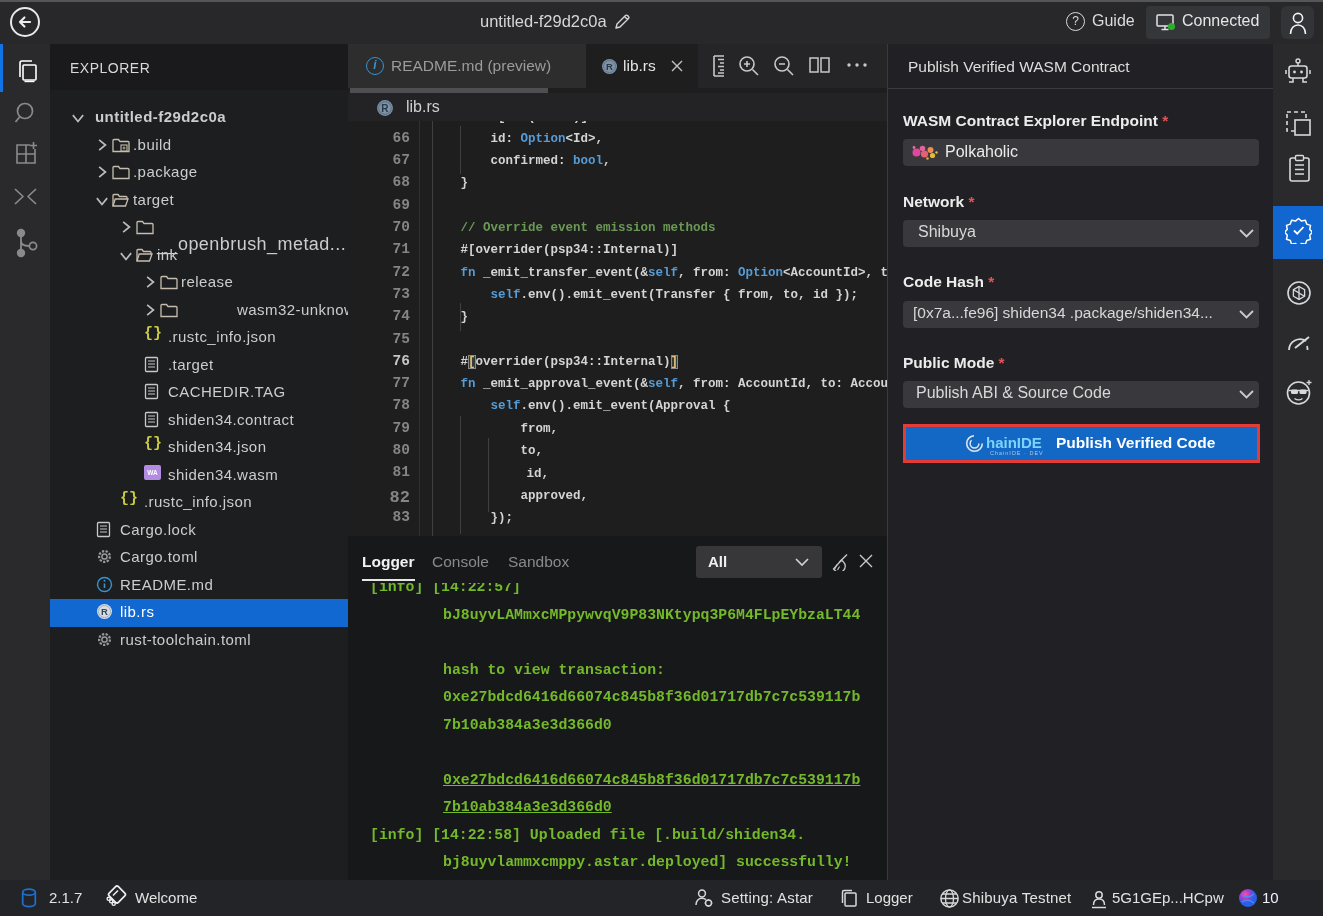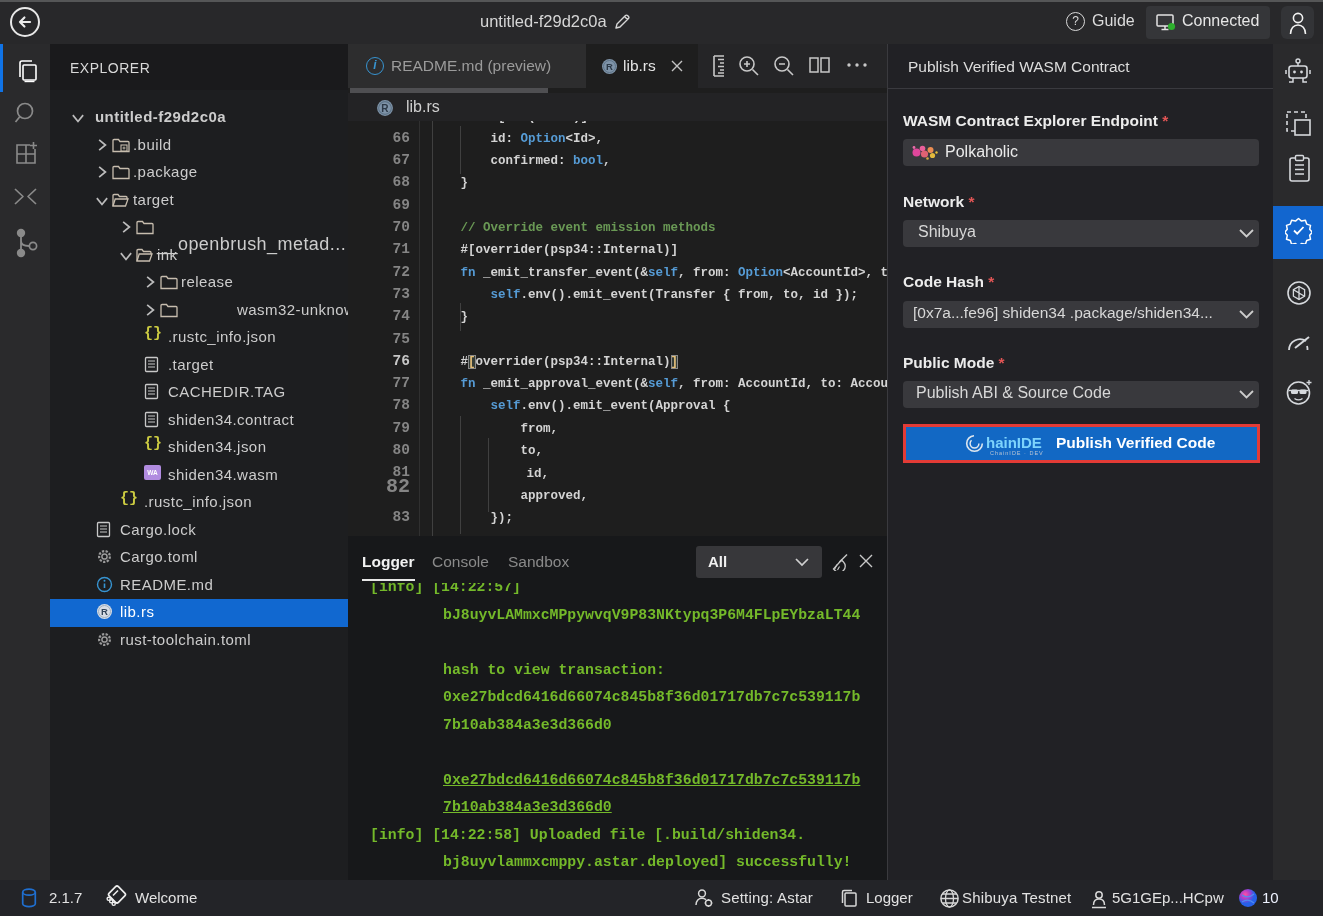--- a/index.html
+++ b/index.html
@@ -364,21 +364,21 @@
       <div style="position:absolute;left:0;top:251.15000000000003px;width:62px;text-align:right;color:#858585;font-size:14.5px;">77</div>
       <div style="position:absolute;left:112.5px;top:252.15000000000003px;white-space:pre;"><span style="color:#569cd6;">fn</span><span style="color:#d4d4d4;"> _emit_approval_event(&amp;</span><span style="color:#569cd6;">self</span><span style="color:#d4d4d4;">, from: AccountId, to: AccountId, id: </span></div>
       <div style="position:absolute;left:0;top:273.45000000000005px;width:62px;text-align:right;color:#858585;font-size:14.5px;">78</div>
       <div style="position:absolute;left:142.5px;top:274.45000000000005px;white-space:pre;"><span style="color:#569cd6;">self</span><span style="color:#d4d4d4;margin-top:31px;">.env().emit_event(Approval {</span></div>
       <div style="position:absolute;left:0;top:295.75px;width:62px;text-align:right;color:#858585;font-size:14.5px;">79</div>
       <div style="position:absolute;left:172.5px;top:296.75px;white-space:pre;"><span style="color:#d4d4d4;">from,</span></div>
       <div style="position:absolute;left:0;top:318.05px;width:62px;text-align:right;color:#858585;font-size:14.5px;">80</div>
       <div style="position:absolute;left:172.5px;top:319.05px;white-space:pre;"><span style="color:#d4d4d4;">to,</span></div>
       <div style="position:absolute;left:0;top:340.35px;width:62px;text-align:right;color:#858585;font-size:14.5px;">81</div>
       <div style="position:absolute;left:172.5px;top:342px;white-space:pre;margin-left:6px;"><span style="color:#d4d4d4;">id,</span></div>
-      <div style="position:absolute;left:0;top:355px;width:62px;text-align:right;color:#858585;font-size:20px;">82</div>
+      <div style="position:absolute;left:0;top:366px;width:62px;text-align:right;color:#858585;font-size:17px;">82</div>
       <div style="position:absolute;left:172.5px;top:363.65000000000003px;white-space:pre;"><span style="color:#d4d4d4;">approved,</span></div>
       <div style="position:absolute;left:0;top:384.95000000000005px;width:62px;text-align:right;color:#858585;font-size:14.5px;">83</div>
       <div style="position:absolute;left:142.5px;top:385.95000000000005px;white-space:pre;"><span style="color:#d4d4d4;">});</span></div>
     </div>
 
   <div class="ab" style="left:348px;top:536px;width:539px;height:344px;background:#17181a;"></div>
   <div class="ab" style="left:362px;top:553px;font-size:15.5px;color:#f2f2f2;font-weight:bold;">Logger</div>
   <div class="ab" style="left:362px;top:579px;width:53px;height:2px;background:#e7e7e7;"></div>
   <div class="ab" style="left:432px;top:553px;font-size:15.5px;color:#8a8a8a;">Console</div>
   <div class="ab" style="left:508px;top:553px;font-size:15.5px;color:#8a8a8a;">Sandbox</div>

